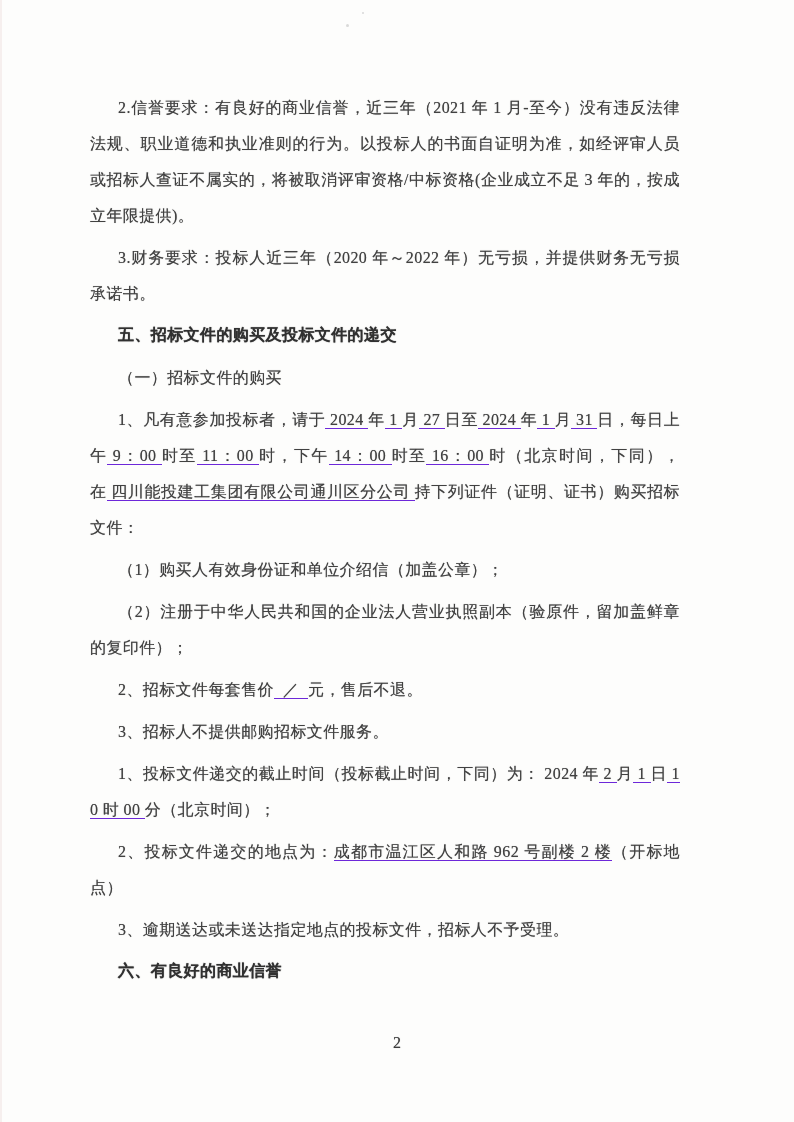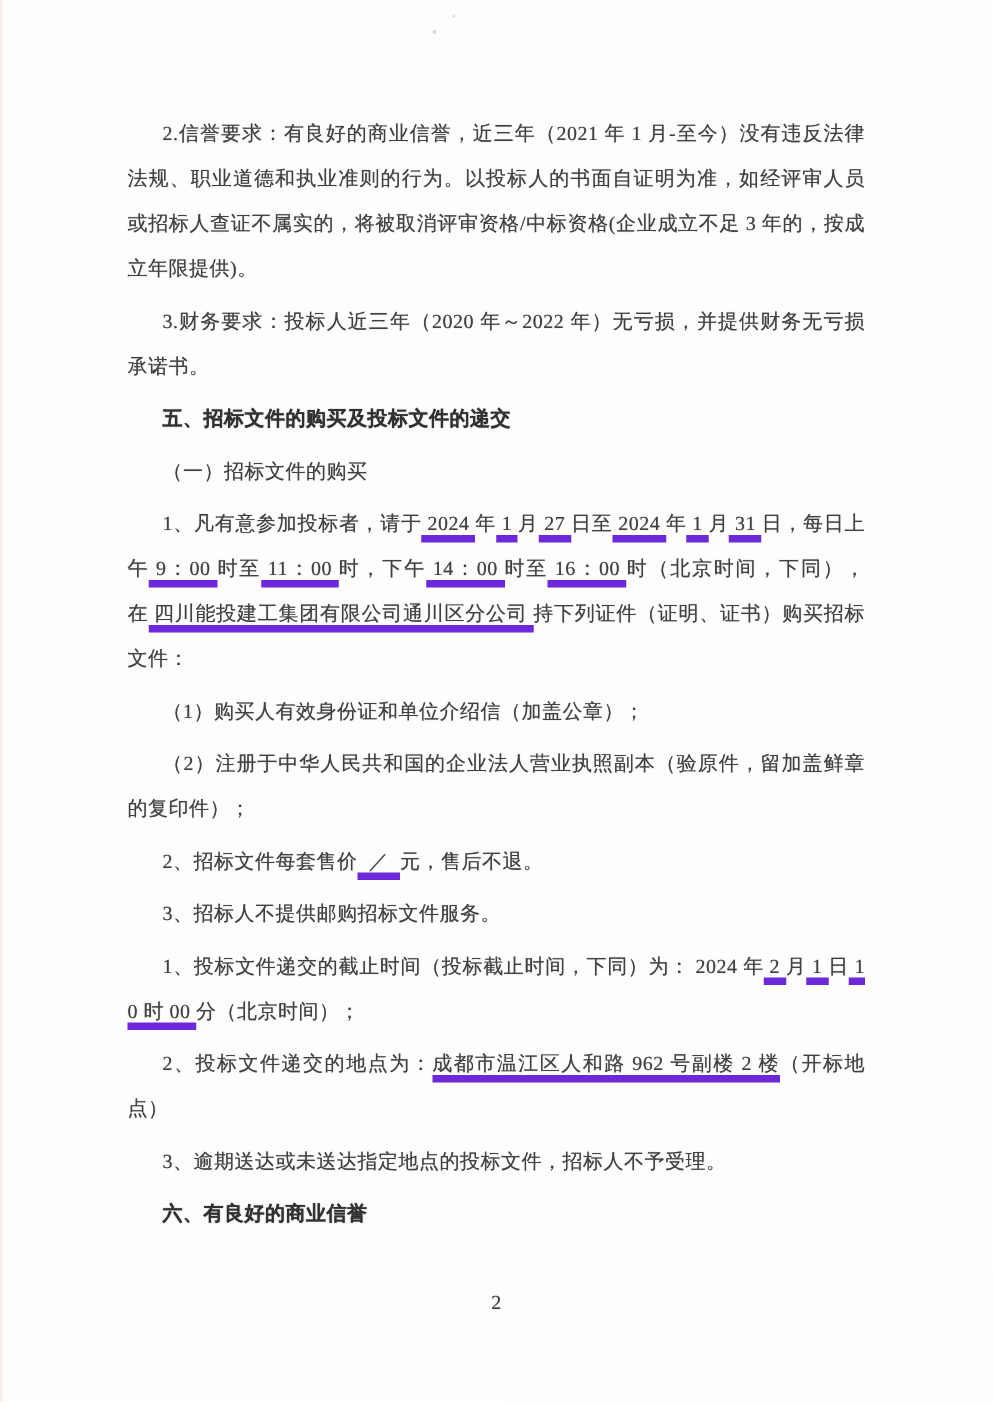--- a/index.html
+++ b/index.html
@@ -12,42 +12,42 @@
     width: 794px;
     height: 1122px;
     margin: 0 auto;
     background: #fdfdfc;
     overflow: hidden;
     font-family: "Liberation Serif", "DejaVu Serif", serif;
     color: #414141;
   }
   .doc-content {
     position: absolute;
-    left: 102px;
+    left: 90px;
     top: 90px;
     width: 590px;
   }
   .doc-para {
     margin: 0 0 6px 0;
     font-size: 16px;
     line-height: 36px;
     letter-spacing: 0.4px;
     text-align: justify;
     text-indent: 1.75em;
     text-shadow: 0 0 0.7px rgba(70, 70, 70, 0.65);
     word-break: break-all;
   }
   .doc-para.heading {
     font-weight: bold;
     color: #303030;
     text-shadow: 0 0 0.9px rgba(40, 40, 40, 0.8);
     font-family: Liberation Mono, monospace;
   }
   .u {
-    border-bottom: 6px solid #6d28d9;
+    border-bottom: 1px solid #6d28d9;
     white-space: pre-wrap;
   }
   .page-number {
     position: absolute;
     left: 0;
     top: 1028px;
     width: 100%;
     text-align: center;
     font-size: 16px;
     line-height: 30px;

